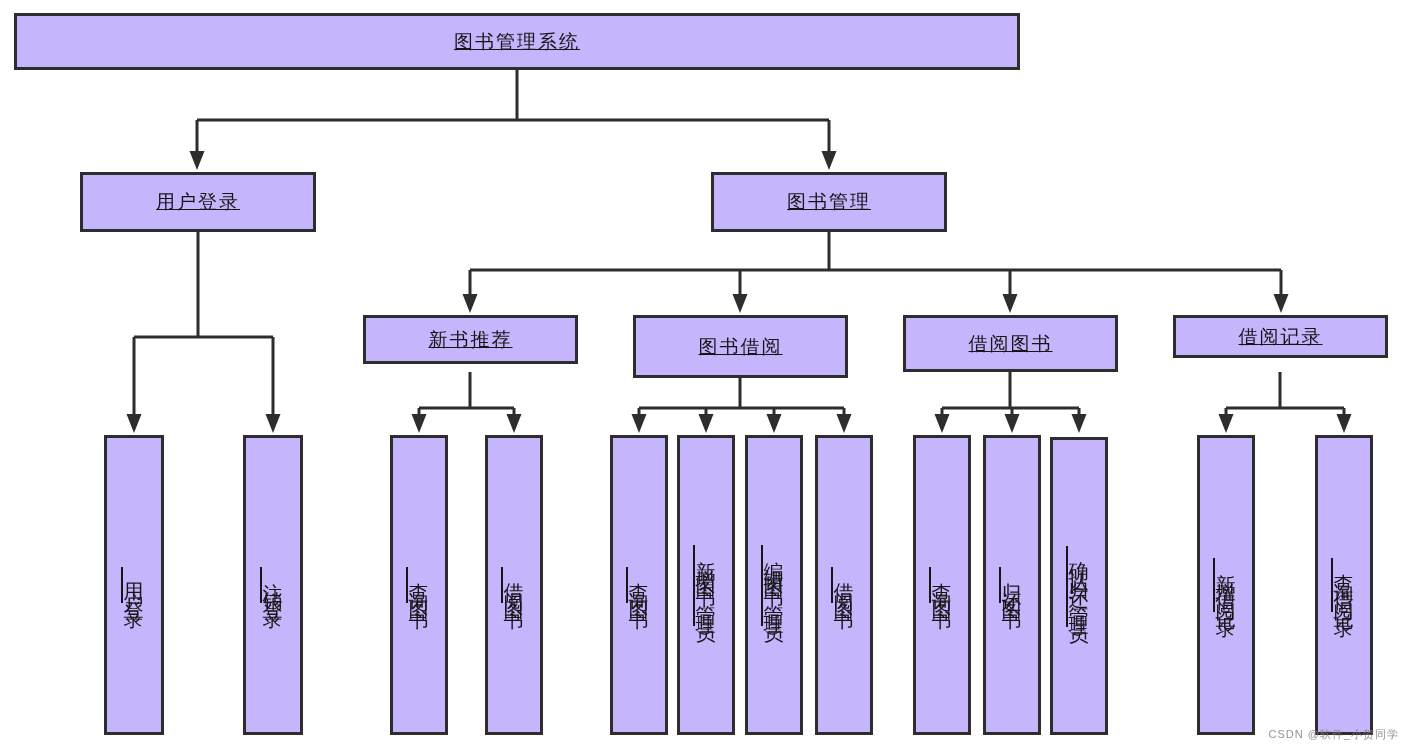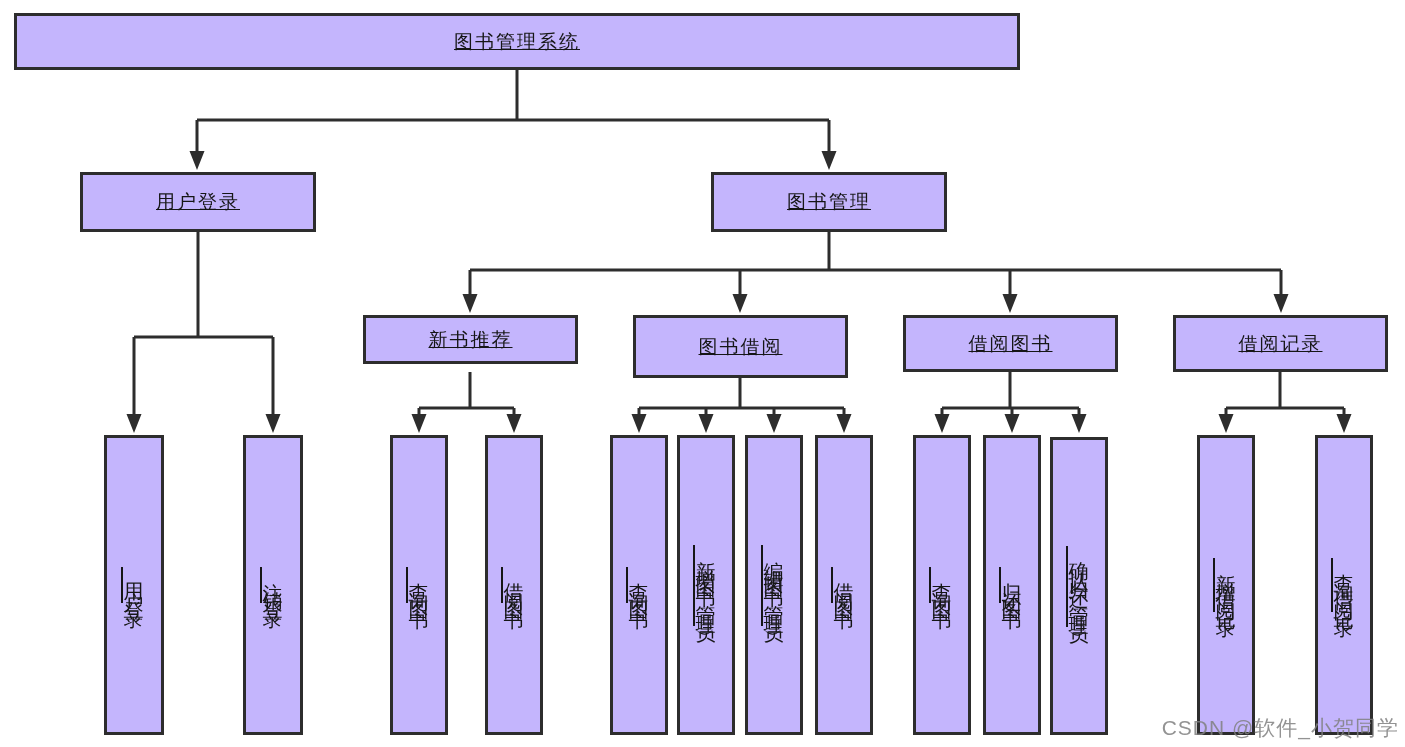--- a/index.html
+++ b/index.html
@@ -37,21 +37,21 @@
     writing-mode: vertical-rl;
     text-orientation: mixed;
     font-size: 20px;
     letter-spacing: 9px;
     line-height: 1;
   }
   .watermark {
     position: absolute;
     right: 6px;
     bottom: 5px;
-    font-size: 21px;
+    font-size: 11px;
     letter-spacing: 1px;
     color: rgba(128,128,128,0.85);
     white-space: nowrap;
   }
 </style>
 </head>
 <body>
 
 <div class="stage">
 
@@ -88,21 +88,21 @@
 
   <div class="box" style="left:363px;top:315px;width:215px;height:49px">
     <span class="hlabel">新书推荐</span>
   </div>
   <div class="box" style="left:633px;top:315px;width:215px;height:63px">
     <span class="hlabel">图书借阅</span>
   </div>
   <div class="box" style="left:903px;top:315px;width:215px;height:57px">
     <span class="hlabel">借阅图书</span>
   </div>
-  <div class="box" style="left:1173px;top:315px;width:215px;height:57px">
+  <div class="box" style="left:1173px;top:315px;width:215px;height:43px">
     <span class="hlabel">借阅记录</span>
   </div>
 
   <div class="box" style="left:104px;top:435px;width:60px;height:300px">
     <span class="vtext">用户登录</span>
   </div>
   <div class="box" style="left:243px;top:435px;width:60px;height:300px">
     <span class="vtext">注销登录</span>
   </div>
 

